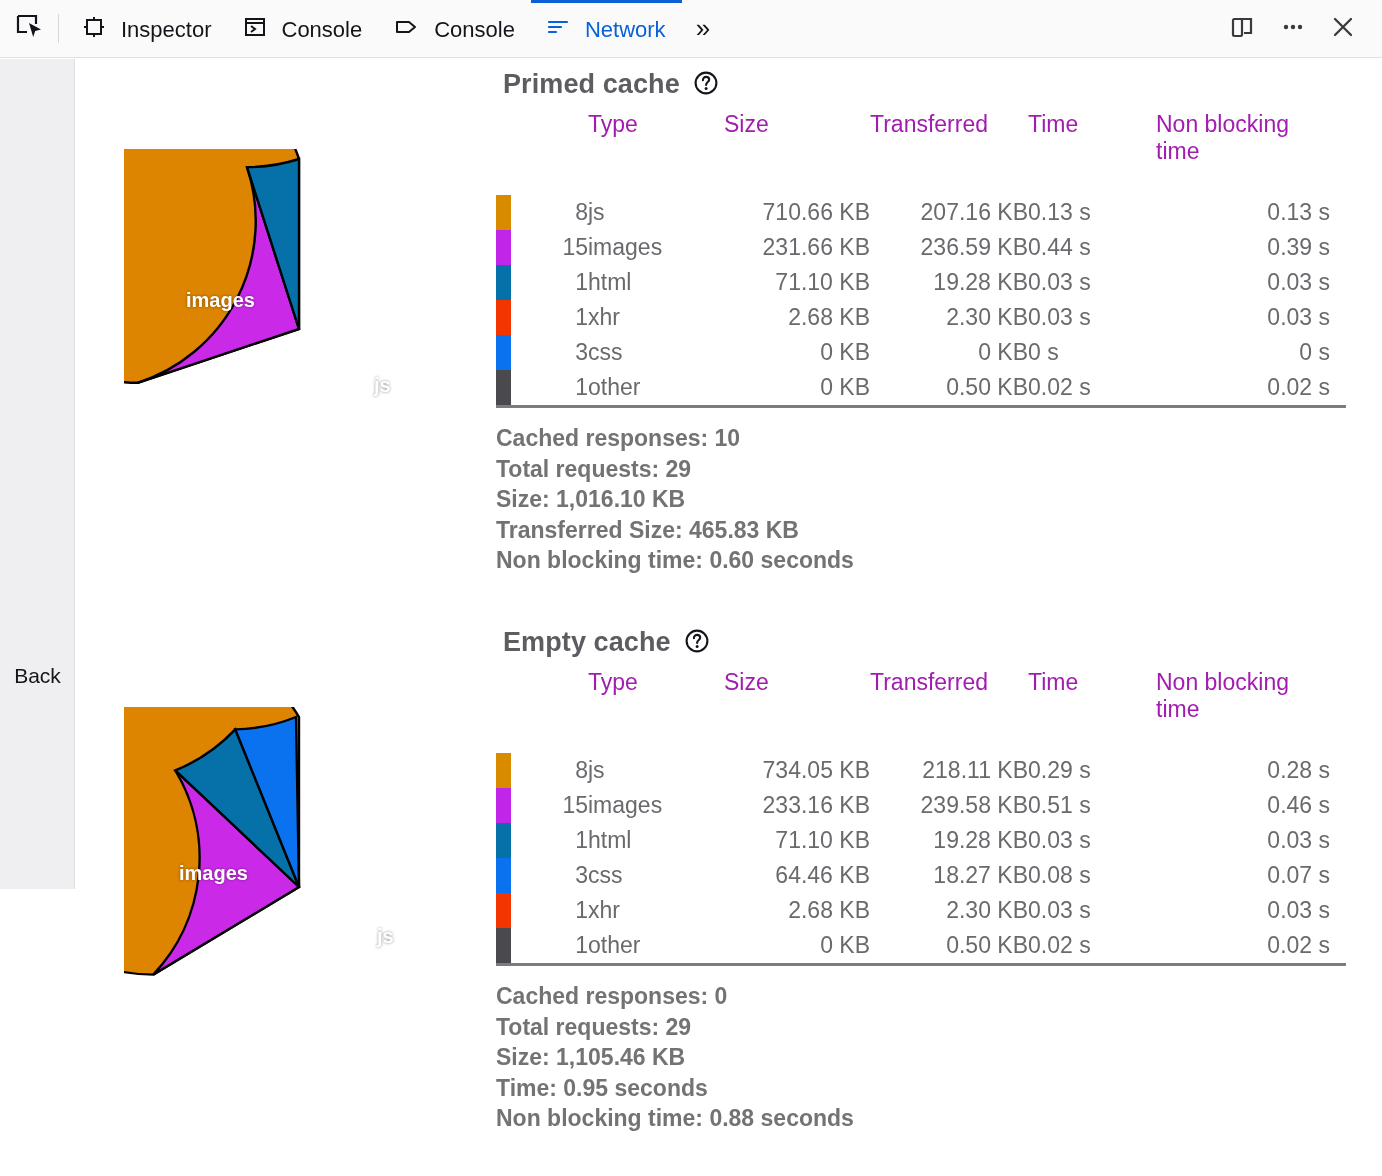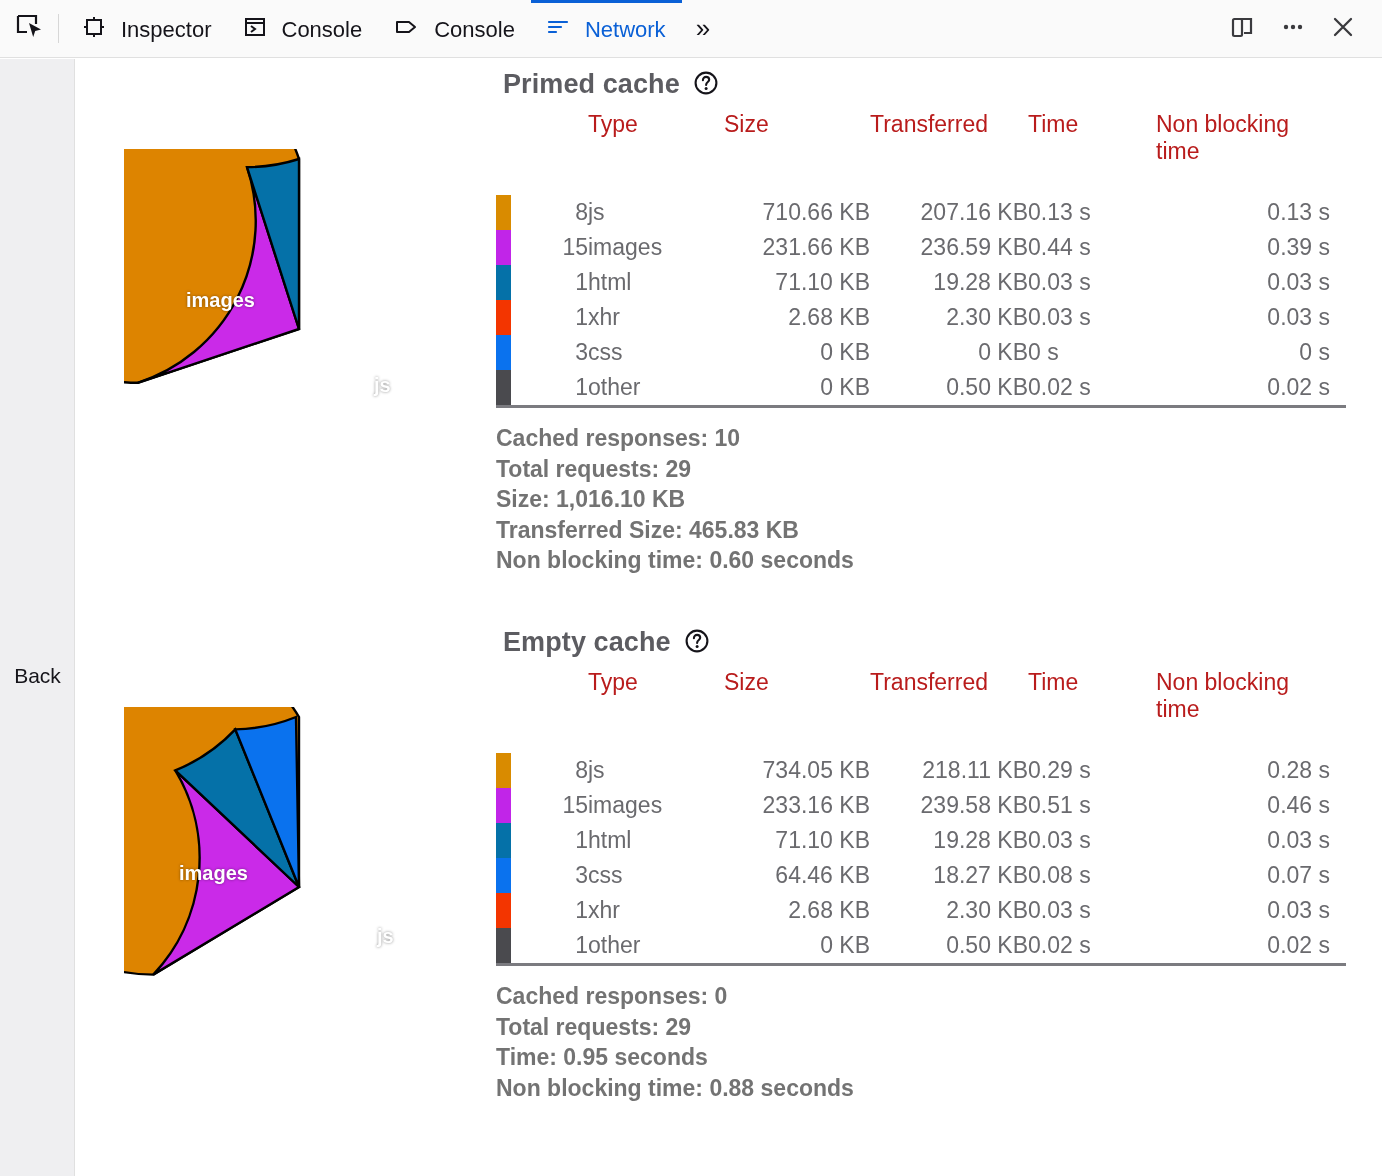--- a/index.html
+++ b/index.html
@@ -47,21 +47,21 @@
   }
   .tb-icon {
     width: 46px; height: 46px;
     display: flex; align-items: center; justify-content: center;
     cursor: pointer;
   }
 
   
   #back-rail {
     position: absolute; left: 0; top: 59px;
-    width: 75px; height: 1117px;
+    width: 75px; height: 830px;
     background: #efeff1;
     border-right: 1px solid #e0e0e0;
     cursor: pointer;
   }
   #back-label {
     position: absolute; top: 605px; left: 0; width: 75px;
     text-align: center; font-size: 21px; color: #15141a;
   }
 
   
@@ -93,21 +93,21 @@
     pointer-events: none; white-space: nowrap;
   }
 
   
   table.cache-table {
     position: absolute; left: 420px; top: 52px;
     border-collapse: collapse;
     font-size: 23px; color: #6a6a6e;
   }
   table.cache-table th {
-    font-weight: normal; color: #b91c1c;
+    font-weight: normal; color: #a21caf;
     padding: 0 0 30px 0; text-align: left; vertical-align: top;
   }
   table.cache-table td { padding: 0; height: 35px; }
   th.c-swatch, td.c-swatch { width: 46px; }
   th.c-count,  td.c-count  { width: 46px; text-align: right; padding-right: 14px; }
   th.c-type,   td.c-type   { width: 136px; text-align: left; }
   th.c-size,   td.c-size   { width: 146px; text-align: right; }
   th.c-trans,  td.c-trans  { width: 158px; text-align: right; }
   th.c-time,   td.c-time   { width: 128px; text-align: left; padding-left: 32px; }
   th.c-nbt,    td.c-nbt    { width: 174px; text-align: right; }
@@ -451,18 +451,19 @@
           <td class="c-nbt">0.02 s</td>
         </tr>
       </tbody>
     </table>
 
     <div class="divider" style="top:346px;"></div>
 
     <div class="summary" style="top:364px;">
       <div>Cached responses: 0</div>
       <div>Total requests: 29</div>
+      <div>Size: 1,105.46 KB</div>
       <div>Time: 0.95 seconds</div>
       <div>Non blocking time: 0.88 seconds</div>
     </div>
   </div>
 
 </div>
 
 </body></html>

